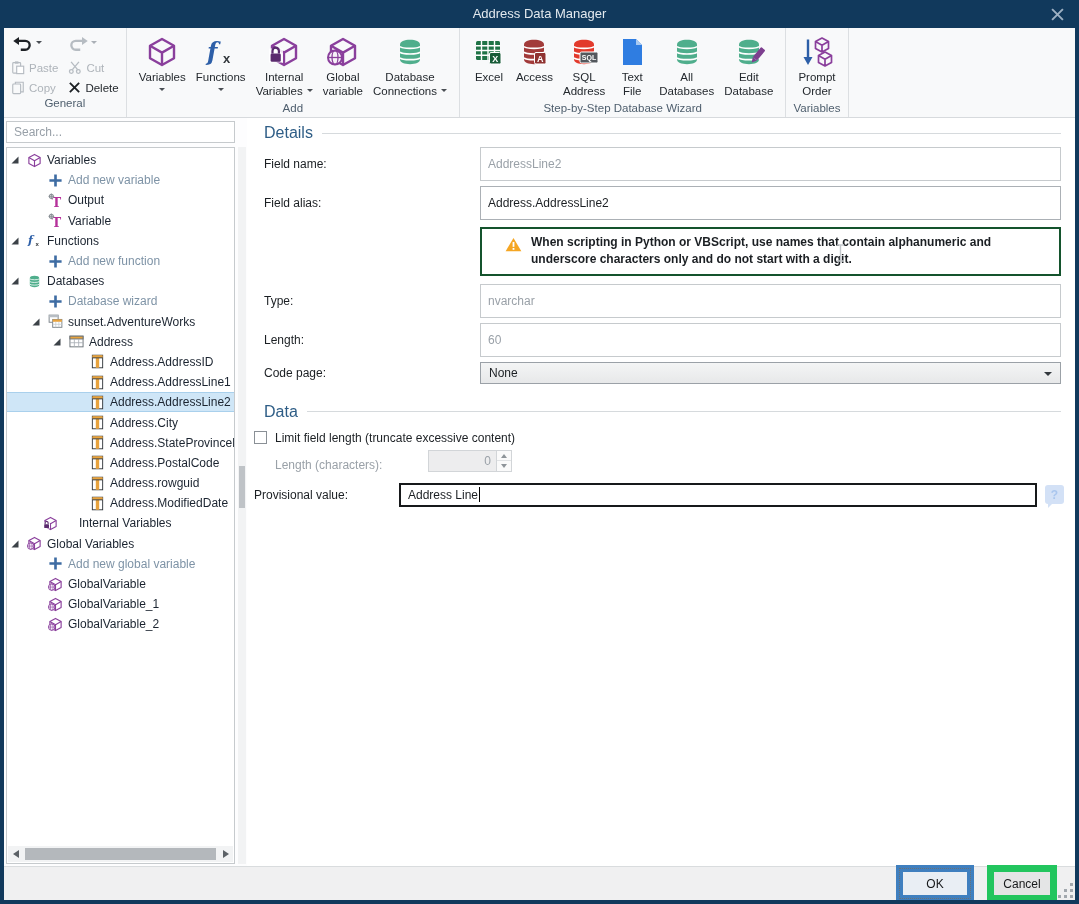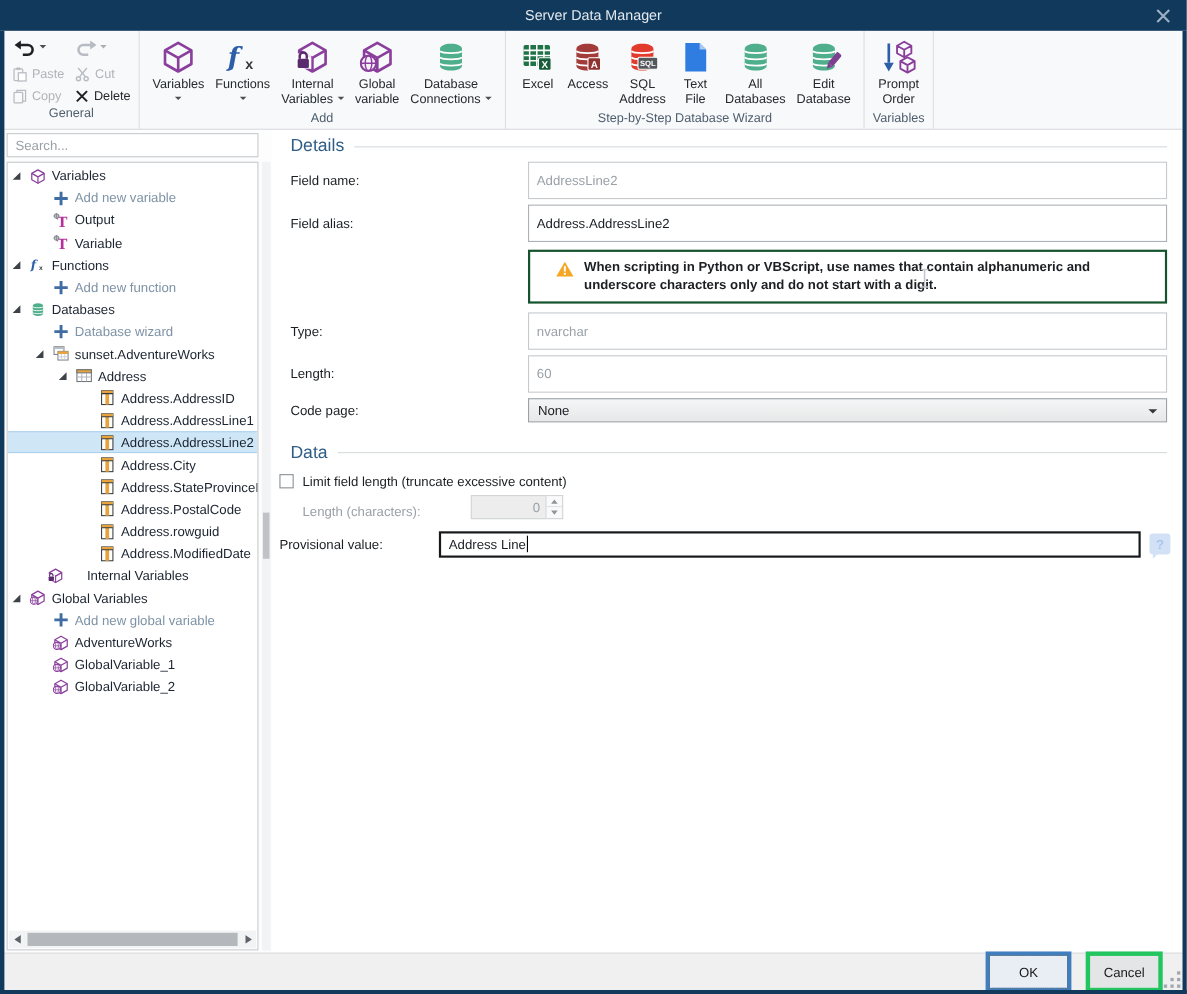--- a/index.html
+++ b/index.html
@@ -89,34 +89,34 @@
   .caret-line{display:inline-block;width:1px;height:15px;background:#000;margin-left:1px;}
   .help{width:19px;height:19px;margin-left:8px;border-radius:3px;background:#d3e1f6;color:#a9c6ee;
     font-weight:bold;font-size:12px;display:flex;align-items:center;justify-content:center;position:relative;flex:none;}
   .help::after{content:"";position:absolute;left:3px;bottom:-4px;width:0;height:0;
     border:4px solid transparent;border-top-color:#d3e1f6;border-left-color:#d3e1f6;}
   .ibeam{position:absolute;left:589px;top:126px;width:9px;height:18px;pointer-events:none;}
 
   
   .footer{position:absolute;left:4px;right:4px;bottom:4px;height:34px;background:#f0f0f1;border-top:1px solid #d9dcde;
     display:flex;align-items:center;justify-content:flex-end;gap:13px;padding-right:18px;}
-  .btn{height:37px;background:#e4e5e6;border:4px solid #22c55e;font-size:12px;color:#17191b;
+  .btn{height:37px;background:#e4e5e6;border:7px solid #22c55e;font-size:12px;color:#17191b;
     display:flex;align-items:center;justify-content:center;cursor:default;}
   .btn.ok{width:78px;border-color:#3f7fbf;background:#e9eef4;outline:1px dotted #6b7075;outline-offset:-4px;}
   .btn.cancel{width:70px;}
   .grip{position:absolute;right:6px;bottom:6px;width:15px;height:15px;}
   .grip i{position:absolute;width:3px;height:3px;background:#a2a8ae;}
 </style>
 </head>
 <body>
 
 <div class="window">
 
   <div class="titlebar">
-    <div class="title-text">Server Data Manager</div>
+    <div class="title-text">Address Data Manager</div>
     <div class="close-btn">
       <svg width="13" height="13" viewBox="0 0 12 12">
           <path d="M1 1 11 11 M11 1 1 11" stroke="#9db0c3" stroke-width="1.8"></path>
         </svg>
     </div>
   </div>
   <div class="frame-l"></div>
   <div class="frame-r"></div>
   <div class="frame-b"></div>
 
@@ -614,21 +614,21 @@
               <svg width="15" height="15" viewBox="0 0 32 32">
                 <g fill="none" stroke="#8a3f9c" stroke-width="2.4" stroke-linejoin="round">
   <path d="M16 3 28 9.8 28 22.2 16 29 4 22.2 4 9.8 Z"></path>
                   <path d="M4 9.8 16 16.6 28 9.8 M16 16.6 V29"></path>
                 </g>
                 <circle cx="8" cy="21.5" r="7" fill="#f6f1f8" stroke="#8a3f9c" stroke-width="2"></circle>
        <ellipse cx="8" cy="21.5" rx="3" ry="7" fill="none" stroke="#8a3f9c" stroke-width="1.3"></ellipse>
        <path d="M1 21.5 H15" stroke="#8a3f9c" stroke-width="1.3"></path>
               </svg>
             </span>
-            <span class="tlabel">AdventureWorks</span>
+            <span class="tlabel">GlobalVariable</span>
           </div>
           <div class="trow" style="padding-left: 24px;">
             <span class="arrow-slot"></span>
             <span class="ticon">
               <svg width="15" height="15" viewBox="0 0 32 32">
                 <g fill="none" stroke="#8a3f9c" stroke-width="2.4" stroke-linejoin="round">
   <path d="M16 3 28 9.8 28 22.2 16 29 4 22.2 4 9.8 Z"></path>
                   <path d="M4 9.8 16 16.6 28 9.8 M16 16.6 V29"></path>
                 </g>
                 <circle cx="8" cy="21.5" r="7" fill="#f6f1f8" stroke="#8a3f9c" stroke-width="2"></circle>

